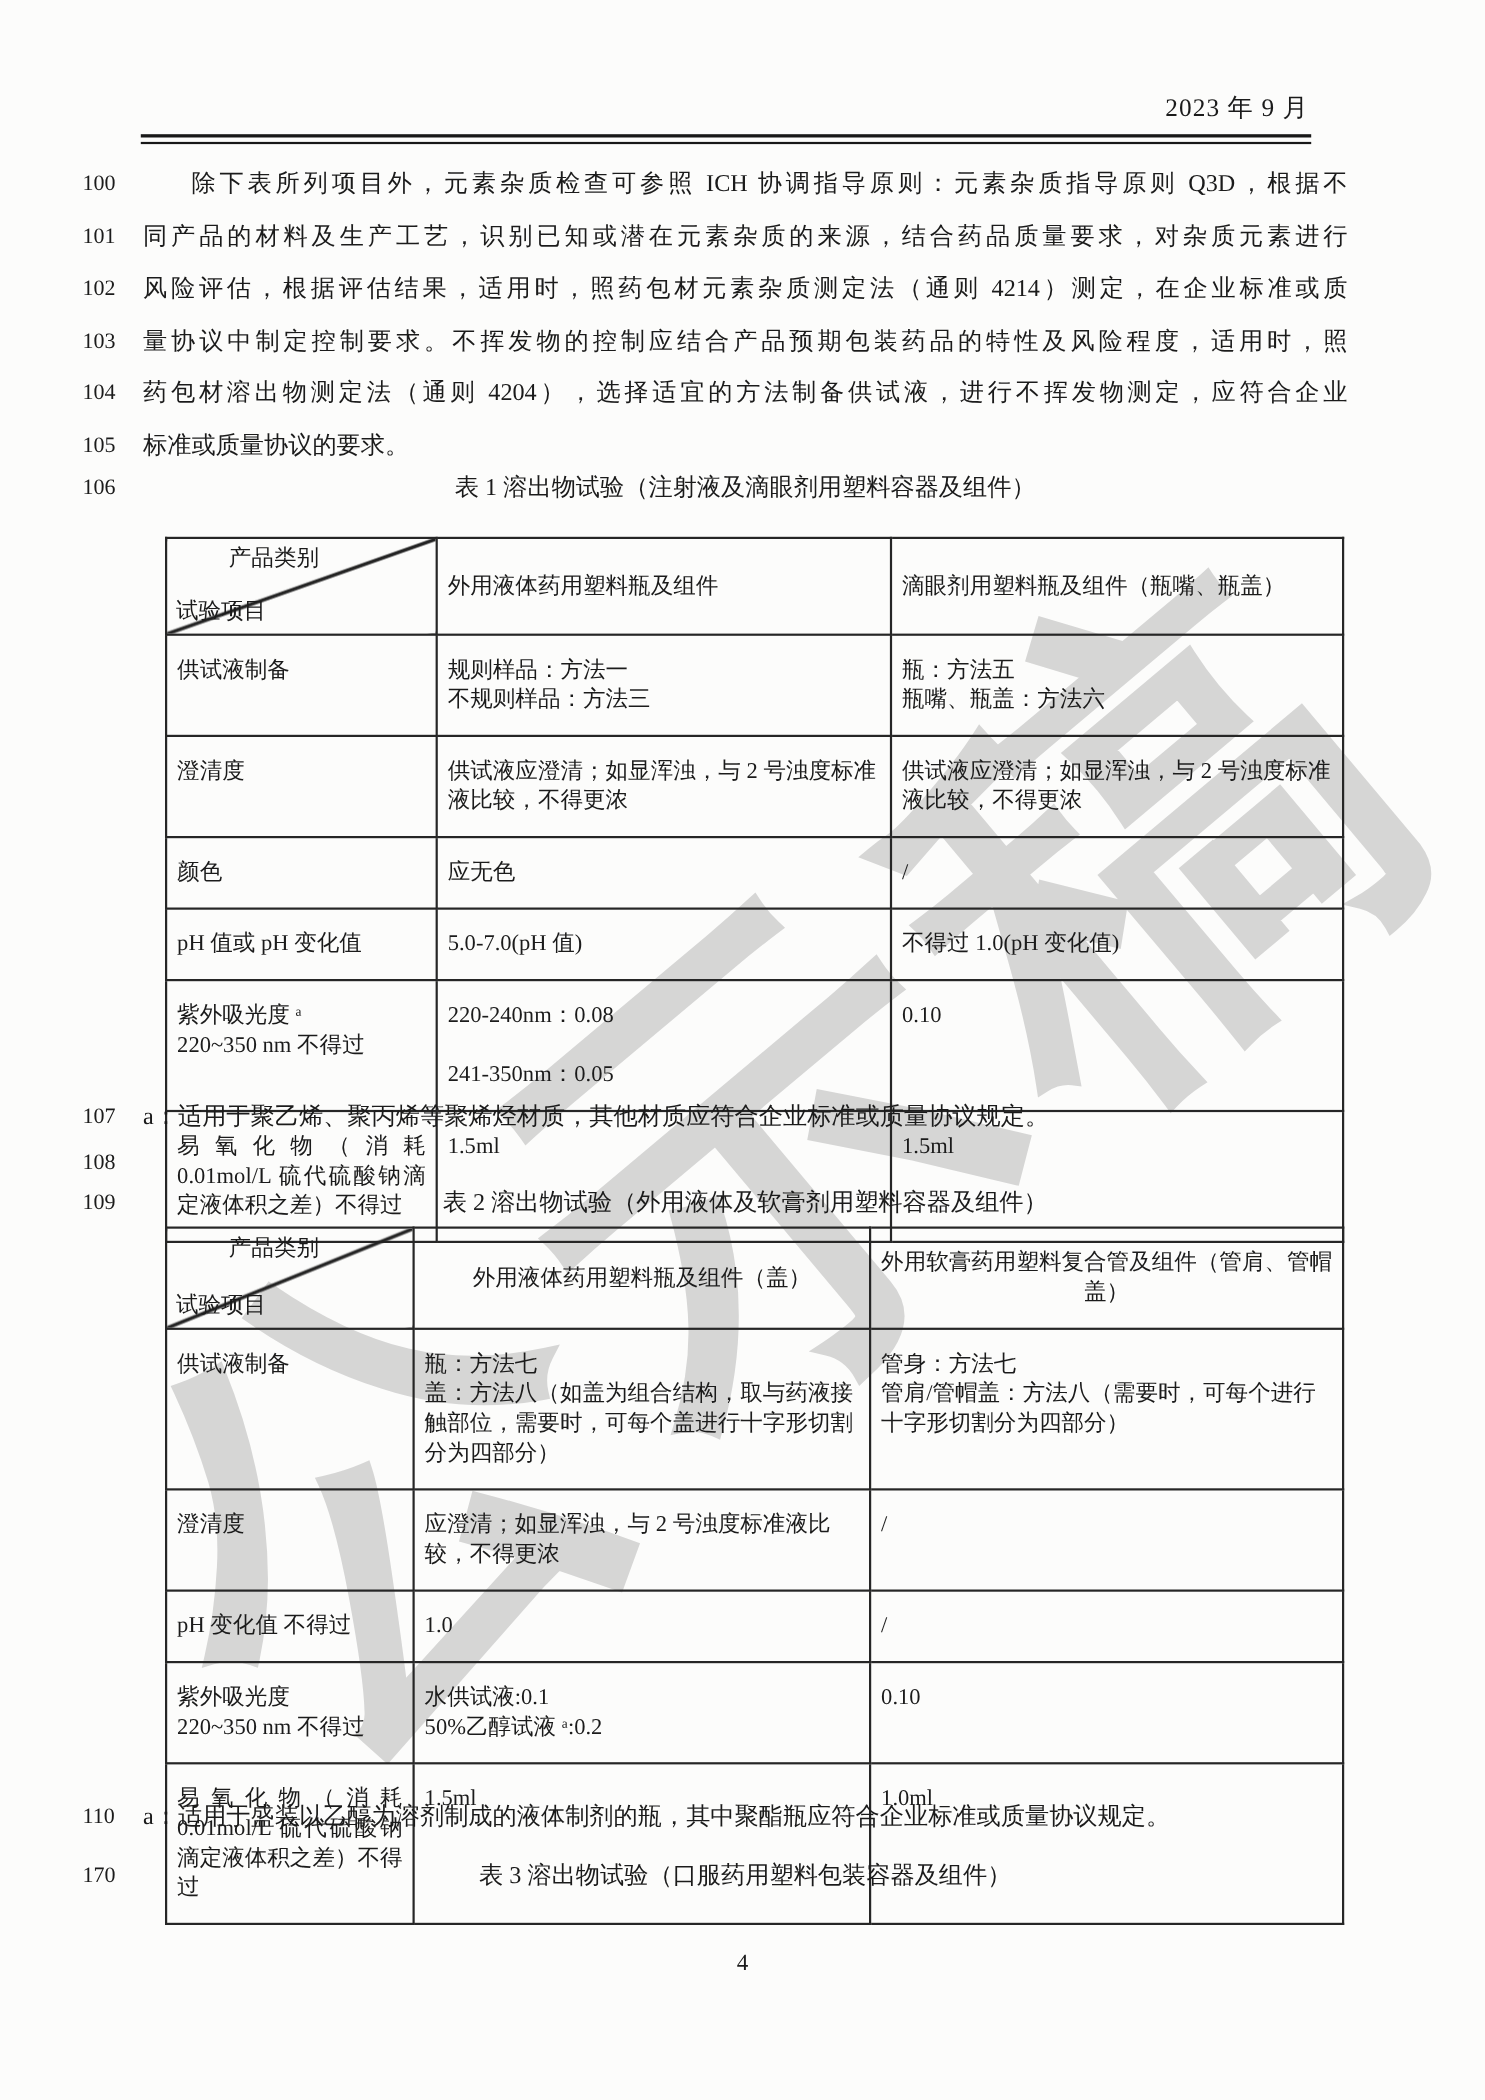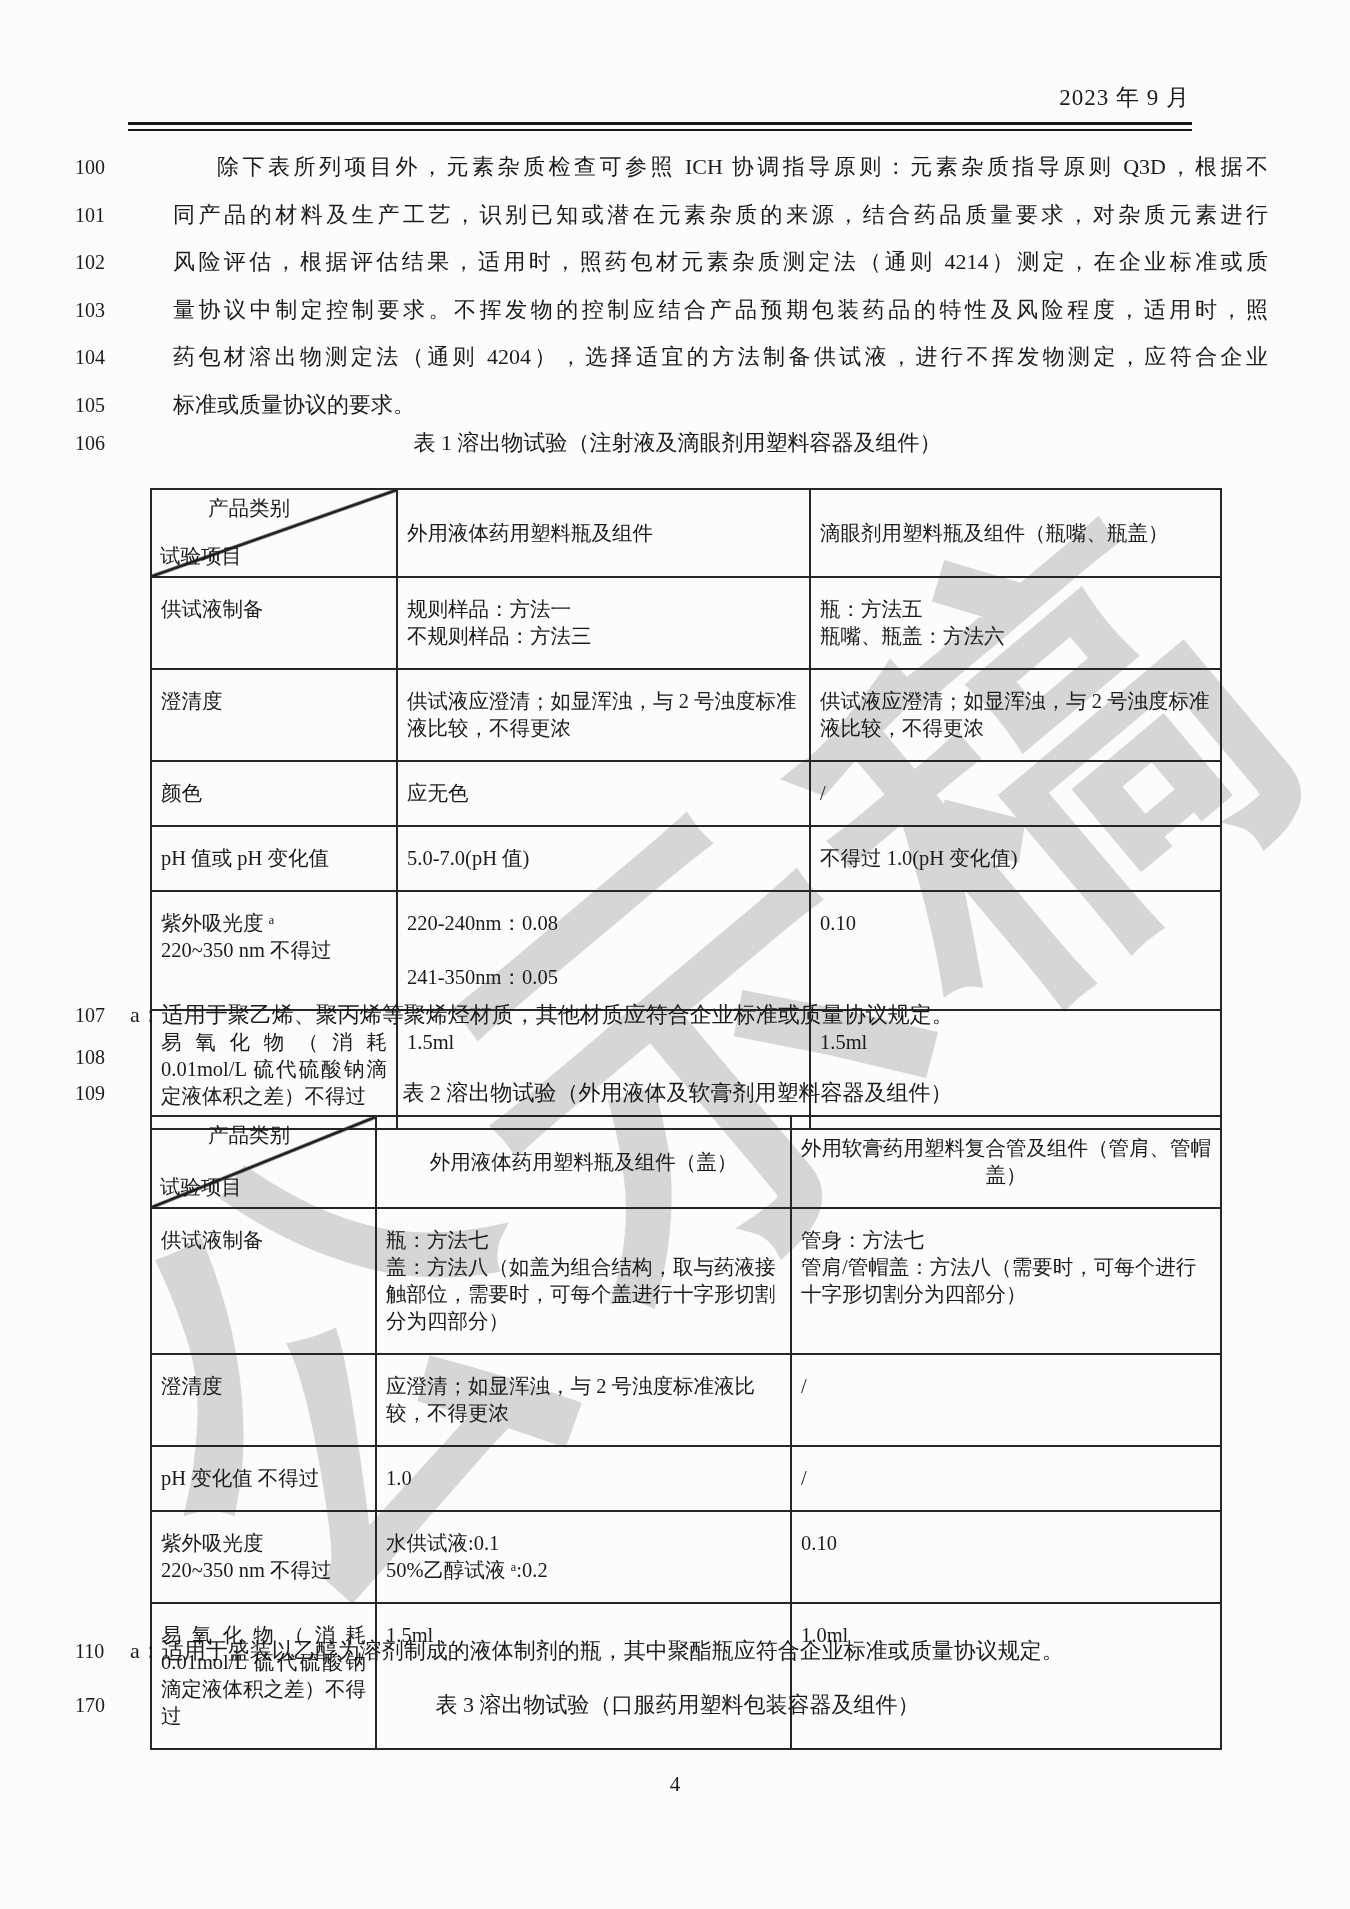--- a/index.html
+++ b/index.html
@@ -15,21 +15,21 @@
     font-size:430px;font-weight:700;letter-spacing:28px;
     color:#a3a3a3;opacity:.42;white-space:nowrap;pointer-events:none;
   }
   .layer{position:absolute;inset:0;z-index:1;}
   .header-date{position:absolute;top:82px;right:160px;font-size:23px;letter-spacing:1px;}
   .header-rule{position:absolute;top:122px;left:128px;right:158px;height:4px;
     border-top:3px solid #181818;border-bottom:2px solid #181818;}
   
   .block{position:absolute;left:60px;width:1240px;}
   .docline{display:flex;align-items:flex-start;}
-  .para .docline{height:47.6px;gap:43px;}
+  .para .docline{height:47.6px;}
   .lineno{flex:0 0 70px;box-sizing:border-box;padding-left:15px;font-size:20px;line-height:30px;}
   .linetext{width:1095px;font-size:22px;line-height:30px;}
   .jline .linetext{text-align:justify;text-align-last:justify;}
   .indent .linetext{text-indent:44px;}
   .center .linetext{text-align:center;}
   .y106{top:428px;}
   .y107{top:1000px;}
   .y108{top:1042px;}
   .y109{top:1078px;}
   .y110{top:1636px;}

